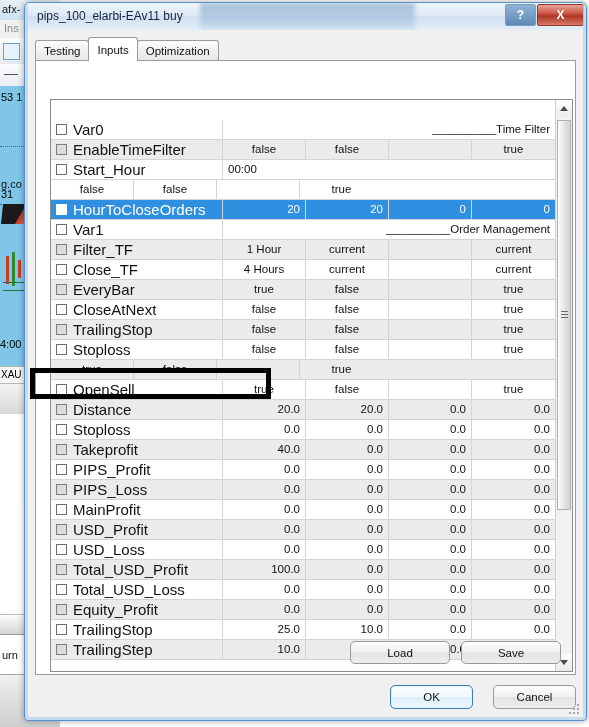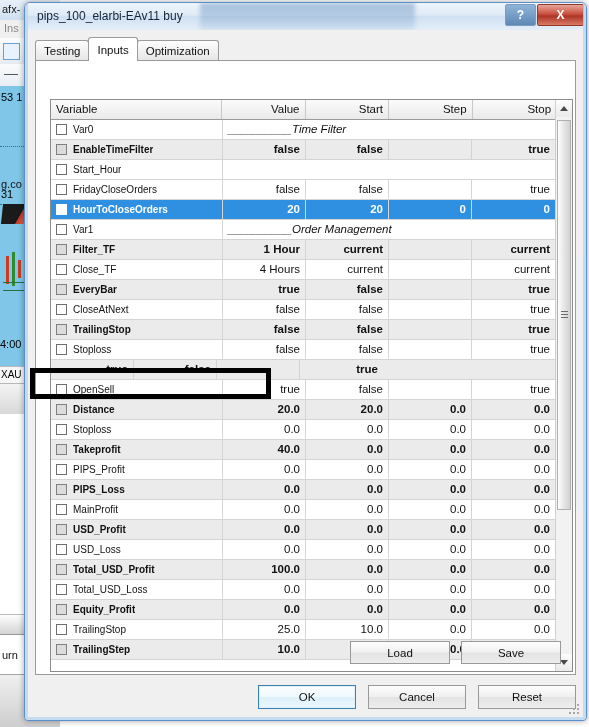--- a/index.html
+++ b/index.html
@@ -262,21 +262,21 @@
     overflow: hidden;
   }
   .row {
     display: flex;
     height: 20px;
     border-bottom: 1px solid #d4d4d4;
     box-sizing: border-box;
     background: #ffffff;
     cursor: default;
   }
-  .row.alt { background: #ebebeb; font-weight: bold; }
+  .row.alt { background: #ebebeb; }
   .row.sel { background: #2f8fe0; }
   .row.sel .cell, .row.sel .varname { color: #ffffff; }
 
   .cell {
     font-size: 11.5px;
     color: #111;
     padding: 3px 5px 0 5px;
     box-sizing: border-box;
     border-right: 1px solid #d4d4d4;
     white-space: nowrap;
@@ -285,42 +285,41 @@
   .cell.var {
     width: 172px;
     border-right: 1px solid #d4d4d4;
     display: flex; align-items: center;
     padding: 0 0 0 5px;
   }
   .cell.val  { width: 83px; }
   .cell.num  { width: 83px; }
   .cell.last { width: 83px; border-right: none; }
   .cell.right { text-align: right; }
-  .cell.left  { text-align: right; }
+  .cell.left  { text-align: center; }
   .cell.group {
     width: 332px;
     border-right: none;
-    text-align: left;
+    text-align: right;
     padding-top: 3px;
-    font-style: italic;
   }
   .cell.span2 { width: 332px; border-right: none; text-align: left; }
 
   .chk {
     width: 11px; height: 11px;
     border: 1px solid #6e6e6e;
     background: #ffffff;
     margin-right: 6px;
     flex: none;
     box-sizing: border-box;
   }
   .row.alt .chk { background: #dcdcdc; border-color: #808080; }
   .row.sel .chk { background: #ffffff; border-color: #ffffff; }
   .varname {
-    font-size: 10px;
+    font-size: 15px;
     color: #111;
     white-space: nowrap;
     overflow: hidden;
   }
 
   
   #vscroll {
     position: absolute;
     right: 0; top: 0;
     width: 17px; height: 571px;
@@ -363,35 +362,35 @@
   
   #loadsave {
     position: absolute;
     right: 14px; bottom: 10px;
     display: flex;
   }
   .btn {
     height: 23px;
     background: linear-gradient(to bottom, #fdfdfd 0%, #f0f0f0 48%, #e3e3e3 52%, #ededed 100%);
     border: 1px solid #999;
-    border-radius: 0;
+    border-radius: 5px;
     font-size: 11.5px;
     color: #111;
     display: flex; align-items: center; justify-content: center;
     cursor: default;
     box-sizing: border-box;
   }
   #loadsave .btn { width: 100px; margin-left: 11px; }
 
   #footer {
     position: absolute;
     right: 7px; bottom: 8px;
     display: flex;
   }
-  #footer .btn { width: 98px; height: 24px; margin-left: 12px; }
+  #footer .btn { width: 83px; height: 24px; margin-left: 20px; }
   .btn.default {
     border: 1px solid #3c7fb1;
     box-shadow: inset 0 0 0 1px #dff0fb;
     background: linear-gradient(to bottom, #fdfdfd 0%, #effaff 48%, #dff0fb 52%, #eaf7ff 100%);
   }
 
   .resize-grip {
     position: absolute; right: 4px; bottom: 3px;
     width: 11px; height: 11px;
   }
@@ -471,28 +470,20 @@
       <div id="tabstrip">
         <div class="tab">Testing</div>
         <div class="tab active">Inputs</div>
         <div class="tab">Optimization</div>
       </div>
 
       <div id="tabpanel">
 
         <div id="grid-wrap">
 
-          <div id="grid-head">
-            <div class="hcell var">Variable</div>
-            <div class="hcell num">Value</div>
-            <div class="hcell num">Start</div>
-            <div class="hcell num">Step</div>
-            <div class="hcell num last">Stop</div>
-            <div class="hcell corner"></div>
-          </div>
 
           <div id="grid-rows">
               <div class="row">
                 <div class="cell var">
                   <div class="chk"></div>
                   <span class="varname">Var0</span>
                 </div>
                 <div class="cell group left">__________Time Filter</div>
               </div>
               <div class="row alt">
@@ -503,26 +494,23 @@
                 <div class="cell val left">false</div>
                 <div class="cell num left">false</div>
                 <div class="cell num left"></div>
                 <div class="cell last left">true</div>
               </div>
               <div class="row">
                 <div class="cell var">
                   <div class="chk"></div>
                   <span class="varname">Start_Hour</span>
                 </div>
-              </div>
-              <div class="row">
-                <div class="cell var">
-                  <div class="chk"></div>
-                  <span class="varname">FridayCloseOrders</span>
-                </div>
+                <div class="cell span2 left">00:00</div>
+              </div>
+              <div class="row">
                 <div class="cell val left">false</div>
                 <div class="cell num left">false</div>
                 <div class="cell num left"></div>
                 <div class="cell last left">true</div>
               </div>
               <div class="row alt sel">
                 <div class="cell var">
                   <div class="chk"></div>
                   <span class="varname">HourToCloseOrders</span>
                 </div>
@@ -765,21 +753,20 @@
 
         <div id="loadsave">
           <div class="btn">Load</div>
           <div class="btn">Save</div>
         </div>
       </div>
 
       <div id="footer">
         <div class="btn default">OK</div>
         <div class="btn">Cancel</div>
-        <div class="btn">Reset</div>
       </div>
 
       <div class="resize-grip">
         <i style="right:0; bottom:0;"></i>
         <i style="right:4px; bottom:0;"></i>
         <i style="right:8px; bottom:0;"></i>
         <i style="right:0; bottom:4px;"></i>
         <i style="right:4px; bottom:4px;"></i>
         <i style="right:0; bottom:8px;"></i>
       </div>

